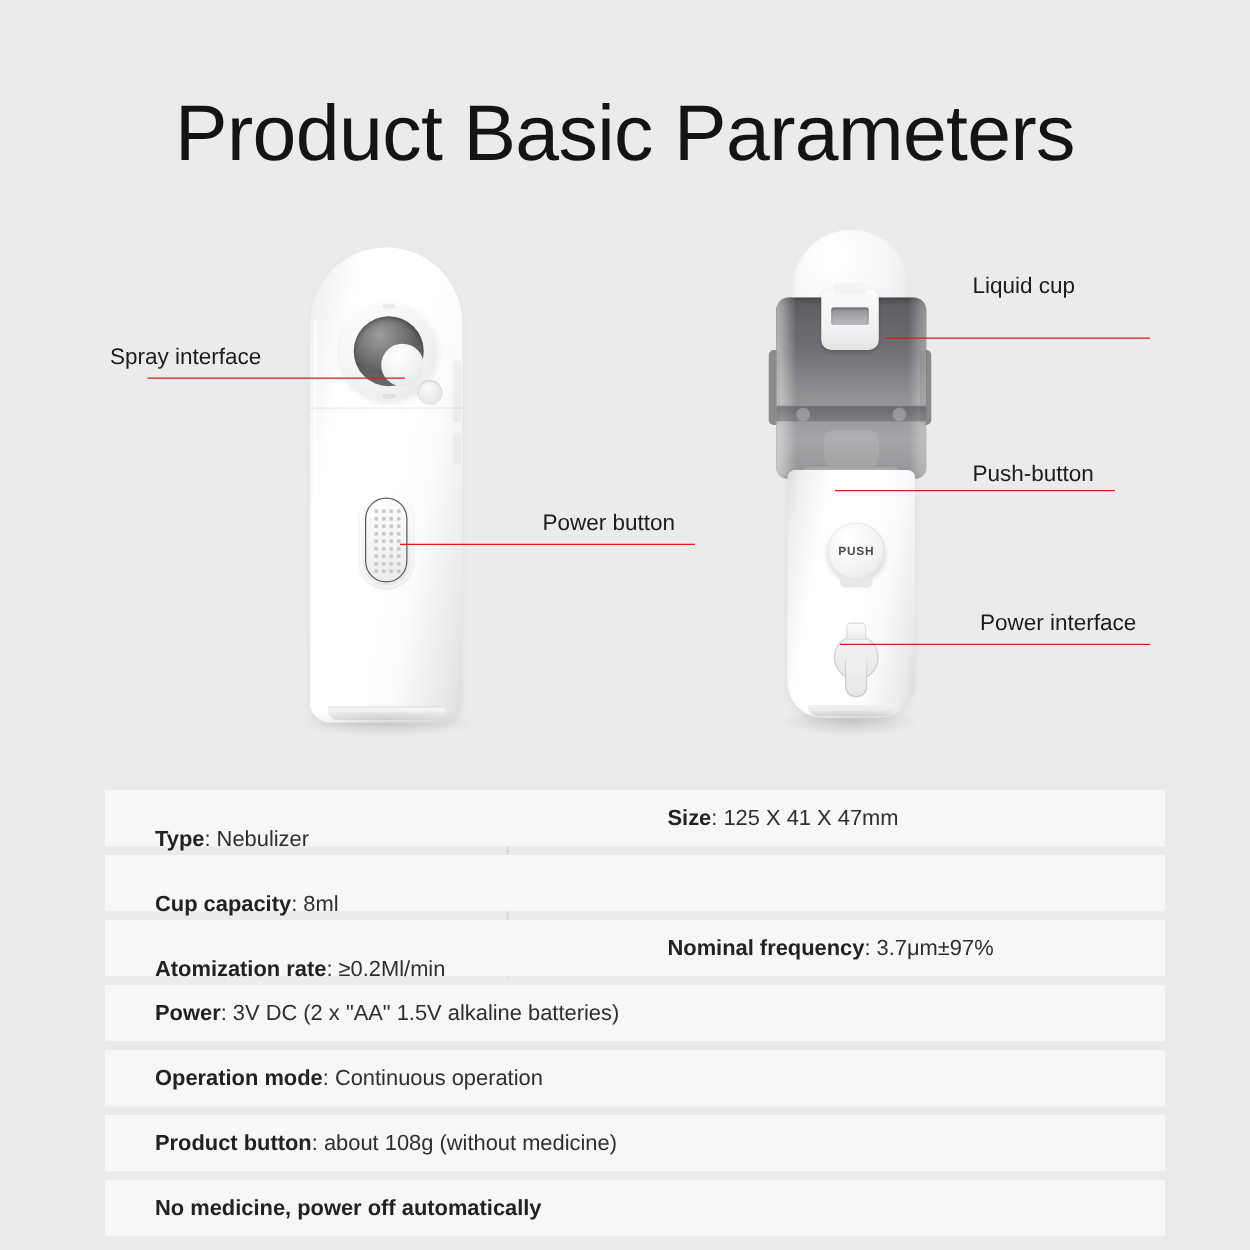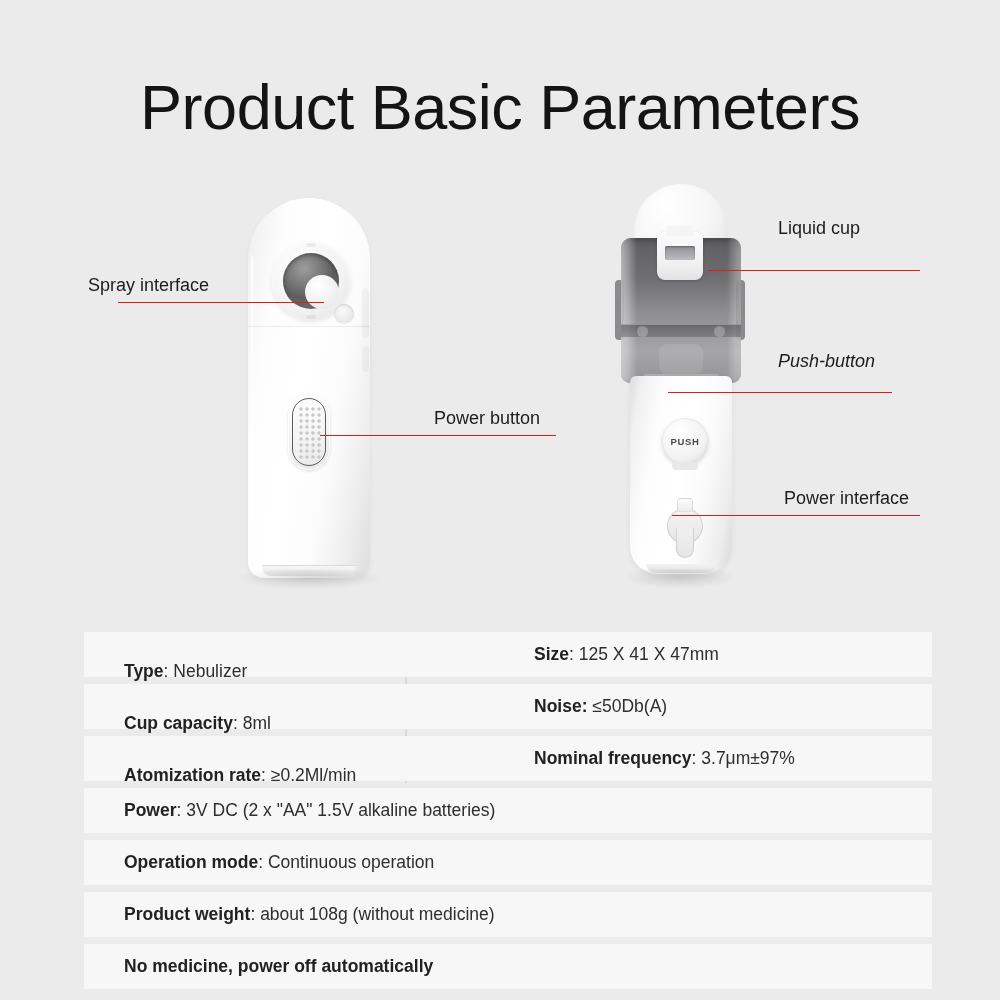--- a/index.html
+++ b/index.html
@@ -353,21 +353,21 @@
       <div class="txt" style="left:434px; top:238px;">Power button</div>
       <div class="rule" style="left:320px; top:265px; width:236px;"></div>
     </div>
 
     <div class="callout">
       <div class="txt" style="left:778px; top:48px;">Liquid cup</div>
       <div class="rule" style="left:708px; top:100px; width:212px;"></div>
     </div>
 
     <div class="callout">
-      <div class="txt" style="left:778px; top:181px;font-style:italic;">Push-button</div>
+      <div class="txt" style="left:778px; top:199px;">Push-button</div>
       <div class="rule" style="left:668px; top:222px; width:224px;"></div>
     </div>
 
     <div class="callout">
       <div class="txt" style="left:784px; top:318px;">Power interface</div>
       <div class="rule" style="left:672px; top:345px; width:248px;"></div>
     </div>
 
   </div>
 
@@ -380,23 +380,20 @@
       </div>
       <div class="cell half-r">
         <b>Size</b><span>: </span><span>125 X 41 X 47mm</span>
       </div>
     </div>
 
     <div class="row">
       <div class="cell half-l">
         <b>Cup capacity</b><span>: </span><span>8ml</span>
       </div>
-      <div class="cell half-r">
-        <b>Noise:</b><span> </span><span>≤50Db(A)</span>
-      </div>
     </div>
 
     <div class="row">
       <div class="cell half-l">
         <b>Atomization rate</b><span>: </span><span>≥0.2Ml/min</span>
       </div>
       <div class="cell half-r">
         <b>Nominal frequency</b><span>: </span><span>3.7μm±97%</span>
       </div>
     </div>
@@ -408,21 +405,21 @@
     </div>
 
     <div class="row">
       <div class="cell full">
         <b>Operation mode</b><span>: </span><span>Continuous operation</span>
       </div>
     </div>
 
     <div class="row">
       <div class="cell full">
-        <b>Product weight</b><span>: </span><span>about 108g (without medicine)</span>
+        <b>Product button</b><span>: </span><span>about 108g (without medicine)</span>
       </div>
     </div>
 
     <div class="row">
       <div class="cell full">
         <b>No medicine, power off automatically</b><span></span><span></span>
       </div>
     </div>
 
   </div>

